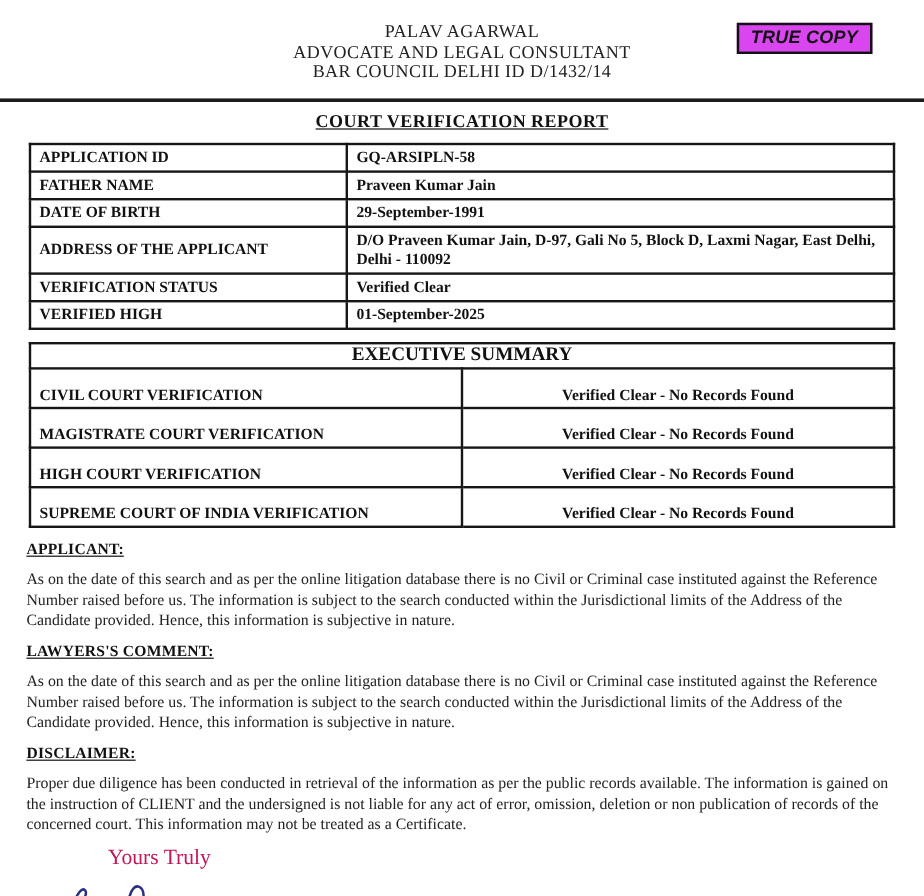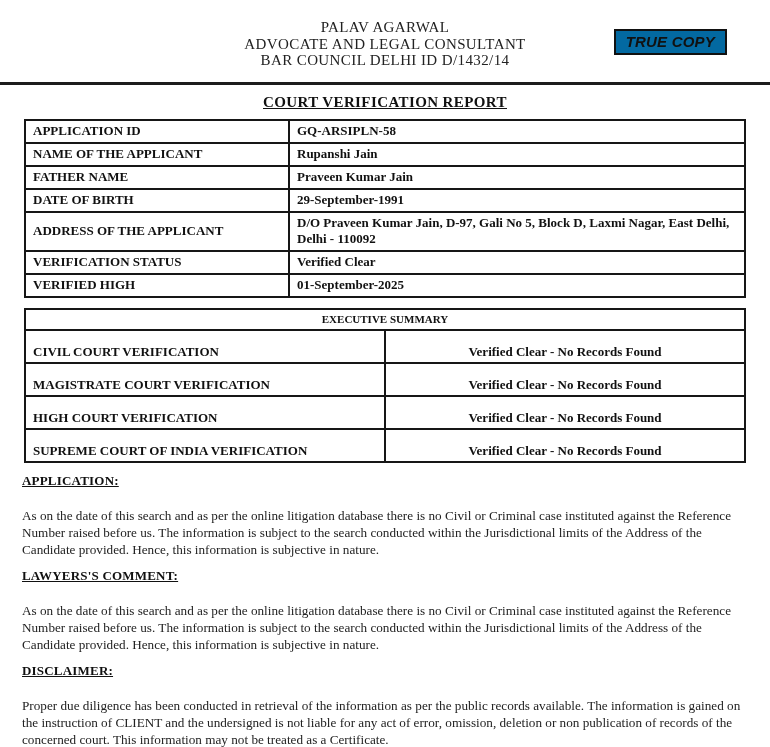--- a/index.html
+++ b/index.html
@@ -10,52 +10,52 @@
     color:#1a1a1a;
     position:relative;
     overflow:hidden;
   }
   .page { position:relative; width:770px; height:747px; padding-top:19px; }
 
   
   .letterhead { text-align:center; line-height:16px; font-size:15px; letter-spacing:.4px; color:#222; }
   .letterhead div { margin-bottom:0.5px; }
   .stamp {
-    position:absolute; top:29px; right:43px;
+    position:absolute; top:19px; right:43px;
     border:2px solid #111; padding:2px 10px 3px 10px;
     font-family:"Liberation Sans", sans-serif;
     font-weight:bold; font-style:italic; font-size:15px; color:#111;
-    letter-spacing:.2px; background:#0369a1;
+    letter-spacing:.2px; background:#d946ef;
   }
   .top-rule { margin-top:14px; height:3px; background:#1c1c1c; width:770px; }
 
   .report-title-wrap { text-align:center; margin-top:8px; }
   .report-title {
     display:inline-block; font-weight:bold; font-size:15px;
     text-decoration:underline; letter-spacing:.4px; color:#111;
   }
 
   
   table { width:722px; margin:0 auto; border-collapse:collapse; table-layout:fixed; }
   .tbl-applicant { margin-top:8px;border-radius:26px; }
   .tbl-summary  { margin-top:10px; }
   td, th { border:2px solid #161616; font-size:13px; font-weight:bold; color:#111;
            padding:2px 7px 3px 7px; line-height:16px; vertical-align:middle; }
   .tbl-applicant td.lbl { width:264px; }
   .tbl-applicant td     { height:21px; }
   .tbl-summary td.lbl   { width:282px; }
   .tbl-summary td       { height:19px; padding-top:13px; padding-bottom:2px; }
   .tbl-summary td.val   { text-align:center; }
-  .tbl-summary th.tbl-title { text-align:center; font-size:11px; height:19px; padding:1px 6px 2px 6px; }
+  .tbl-summary th.tbl-title { text-align:center; font-size:16px; height:19px; padding:1px 6px 2px 6px; }
 
   
   .sections { width:726px; margin:2px auto 0 auto; }
   .section { margin-top:10px; }
   .sec-h { font-weight:bold; font-size:13px; text-decoration:underline; color:#111; letter-spacing:.2px; }
-  .sec-p { margin-top:18px; font-size:13.2px; line-height:17px; color:#222; }
+  .sec-p { margin-top:8px; font-size:13.2px; line-height:17px; color:#222; }
 
   
   .yours-truly { margin:9px 0 0 90px; font-size:18px; color:#be185d; }
   .signature { margin:2px 0 0 48px; }
 </style>
 </head>
 <body>
 
 <div class="page">
 
@@ -70,24 +70,20 @@
 
   <div class="report-title-wrap">
     <span class="report-title">COURT VERIFICATION REPORT</span>
   </div>
 
   <table class="tbl-applicant">
     <tbody>
         <tr>
           <td class="lbl">APPLICATION ID</td>
           <td class="val">GQ-ARSIPLN-58</td>
-        </tr>
-        <tr>
-          <td class="lbl">NAME OF THE APPLICANT</td>
-          <td class="val">Rupanshi Jain</td>
         </tr>
         <tr>
           <td class="lbl">FATHER NAME</td>
           <td class="val">Praveen Kumar Jain</td>
         </tr>
         <tr>
           <td class="lbl">DATE OF BIRTH</td>
           <td class="val">29-September-1991</td>
         </tr>
         <tr>
@@ -124,21 +120,21 @@
         </tr>
         <tr>
           <td class="lbl">SUPREME COURT OF INDIA VERIFICATION</td>
           <td class="val">Verified Clear - No Records Found</td>
         </tr>
       </tbody>
   </table>
 
   <div class="sections">
       <div class="section">
-        <div class="sec-h">APPLICATION:</div>
+        <div class="sec-h">APPLICANT:</div>
         <p class="sec-p">As on the date of this search and as per the online litigation database there is no Civil or Criminal case instituted against the Reference Number raised before us. The information is subject to the search conducted within the Jurisdictional limits of the Address of the Candidate provided. Hence, this information is subjective in nature.</p>
       </div>
       <div class="section">
         <div class="sec-h">LAWYERS'S COMMENT:</div>
         <p class="sec-p">As on the date of this search and as per the online litigation database there is no Civil or Criminal case instituted against the Reference Number raised before us. The information is subject to the search conducted within the Jurisdictional limits of the Address of the Candidate provided. Hence, this information is subjective in nature.</p>
       </div>
       <div class="section">
         <div class="sec-h">DISCLAIMER:</div>
         <p class="sec-p">Proper due diligence has been conducted in retrieval of the information as per the public records available. The information is gained on the instruction of CLIENT and the undersigned is not liable for any act of error, omission, deletion or non publication of records of the concerned court. This information may not be treated as a Certificate.</p>
       </div>

